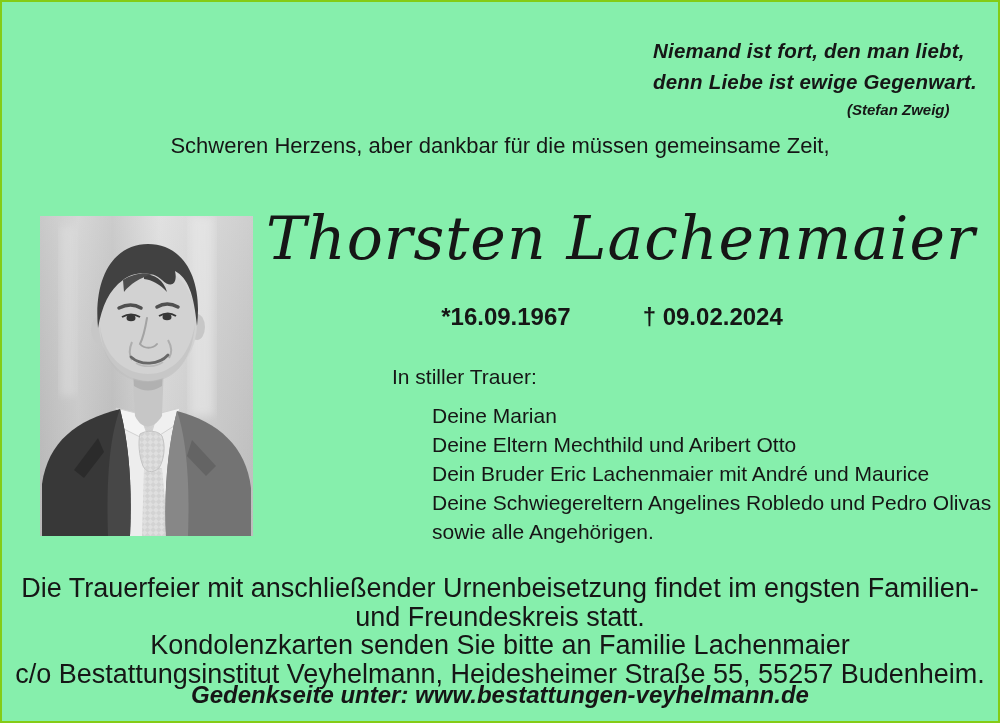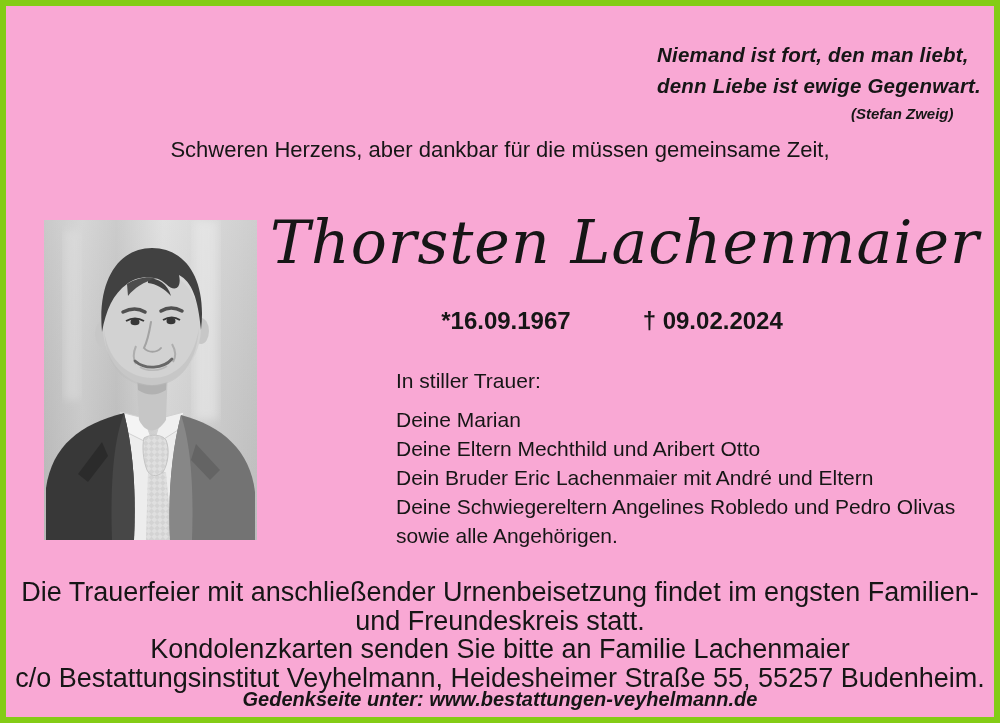--- a/index.html
+++ b/index.html
@@ -5,22 +5,22 @@
   * { margin: 0; padding: 0; box-sizing: border-box; }
   body {
     background: #ffffff;
     font-family: "Liberation Sans", sans-serif;
     color: #161616;
   }
   .page {
     position: relative;
     width: 1000px;
     height: 723px;
-    background: #f9a8d4;
-    border: 6px solid #84cc16;
+    background: #86efac;
+    border: 2px solid #84cc16;
     overflow: hidden;
   }
   .quote {
     position: absolute;
     top: 33px;
     left: 651px;
     font-size: 20.5px;
     font-weight: bold;
     font-style: italic;
     line-height: 31px;
@@ -81,37 +81,37 @@
   .mourners {
     position: absolute;
     top: 362px;
     left: 390px;
     font-size: 21px;
   }
   .mourners-heading {
     line-height: 26px;
     margin-bottom: 11px;
   }
-  .mourner-line { line-height: 29px; }
+  .mourner-line { line-height: 29px; margin-left: 40px; }
   .funeral {
     position: absolute;
     top: 572px;
     left: 0;
     right: 0;
     text-align: center;
     font-size: 27px;
     line-height: 28.5px;
   }
   .memorial {
     position: absolute;
     top: 679px;
     left: 0;
     right: 0;
     text-align: center;
-    font-size: 20px;
+    font-size: 24px;
     font-weight: bold;
     font-style: italic;
     line-height: 28px;
   }
 </style>
 </head>
 <body>
 
 <div class="page">
 
@@ -206,21 +206,21 @@
 
   <div class="dates">
     <span>*16.09.1967</span>
     <span>† 09.02.2024</span>
   </div>
 
   <div class="mourners">
     <div class="mourners-heading">In stiller Trauer:</div>
     <div class="mourner-line">Deine Marian</div>
     <div class="mourner-line">Deine Eltern Mechthild und Aribert Otto</div>
-    <div class="mourner-line">Dein Bruder Eric Lachenmaier mit André und Eltern</div>
+    <div class="mourner-line">Dein Bruder Eric Lachenmaier mit André und Maurice</div>
     <div class="mourner-line">Deine Schwiegereltern Angelines Robledo und Pedro Olivas</div>
     <div class="mourner-line">sowie alle Angehörigen.</div>
   </div>
 
   <div class="funeral">
     <div>Die Trauerfeier mit anschließender Urnenbeisetzung findet im engsten Familien- und Freundeskreis statt.</div>
     <div>Kondolenzkarten senden Sie bitte an Familie Lachenmaier</div>
     <div>c/o Bestattungsinstitut Veyhelmann, Heidesheimer Straße 55, 55257 Budenheim.</div>
   </div>
 

